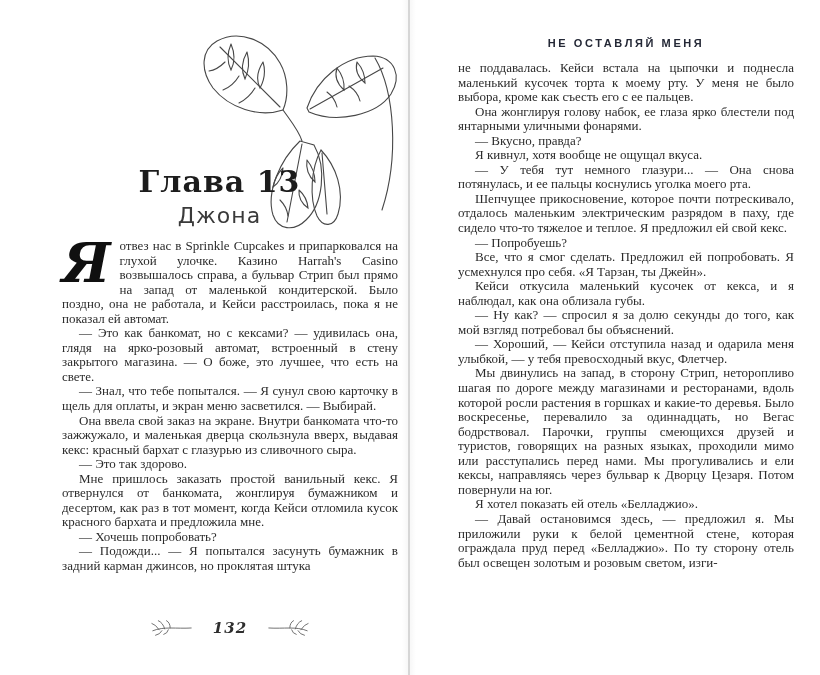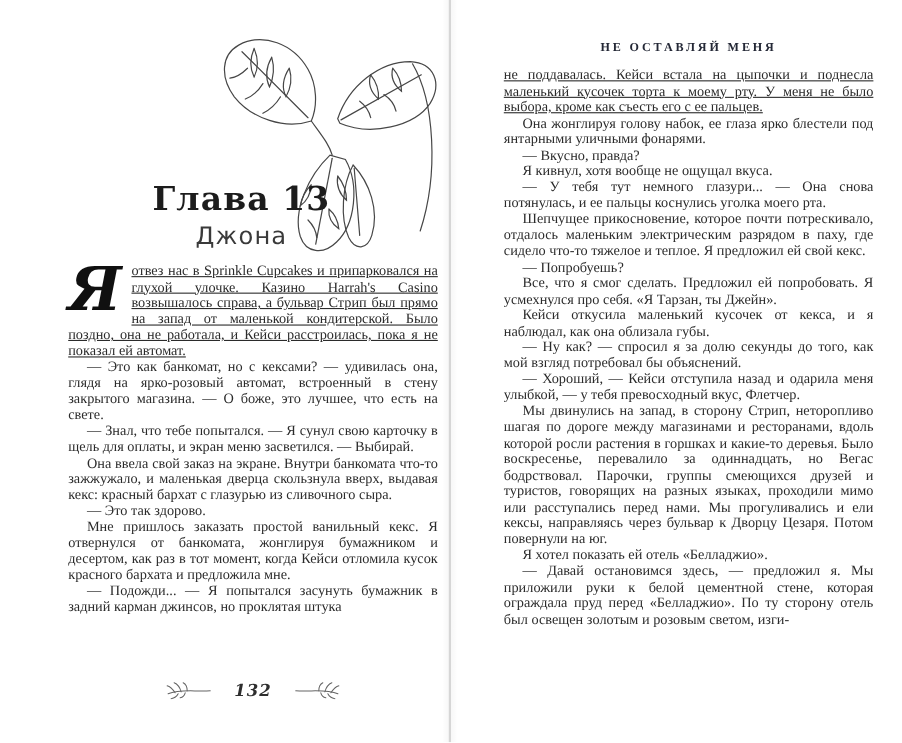--- a/index.html
+++ b/index.html
@@ -41,35 +41,35 @@
   .chapter-subtitle{
     position:absolute;left:70px;top:203px;width:175px;
     text-align:center;
     font-family:"DejaVu Sans","Liberation Sans",sans-serif;
     font-size:22px;letter-spacing:1px;color:#3a3a3a;
   }
 
   .running-header{
     position:absolute;left:0;top:37px;width:100%;
     text-align:center;
-    font-family:Liberation Serif, serif;
+    font-family:Liberation Sans, sans-serif;
     font-size:11px;font-weight:bold;letter-spacing:2.6px;
     color:#242836;
   }
 
   .body-text{
     position:absolute;left:0;width:336px;
     font-size:13px;line-height:14.55px;
     text-align:justify;
   }
   .body-left{top:239px;}
   .body-right{top:61px;}
   .body-text p{margin:0;padding:0;}
   .para{text-indent:17px;}
-  .para.noindent{text-indent:0;text-decoration:underline;}
+  .para.noindent{text-indent:0;}
 
   .dropcap{
     float:left;
     font-family:"DejaVu Serif",serif;
     font-style:italic;font-weight:bold;
     font-size:55px;line-height:42px;
     padding:3px 9px 0 0;
     color:#101010;
   }
 
@@ -130,20 +130,21 @@
     <div class="chapter-title">Глава 13</div>
     <div class="chapter-subtitle">Джона</div>
 
     <div class="body-text body-left" id="left-body">
         <p class="para noindent"><span class="dropcap">Я</span>отвез нас в Sprinkle Cupcakes и припарковался на глухой улочке. Казино Harrah's Casino возвышалось справа, а бульвар Стрип был прямо на запад от маленькой кондитерской. Было поздно, она не работала, и Кейси расстроилась, пока я не показал ей автомат.</p>
         <p class="para">— Это как банкомат, но с кексами? — удивилась она, глядя на ярко-розовый автомат, встроенный в стену закрытого магазина. — О боже, это лучшее, что есть на свете.</p>
         <p class="para">— Знал, что тебе попытался. — Я сунул свою карточку в щель для оплаты, и экран меню засветился. — Выбирай.</p>
         <p class="para">Она ввела свой заказ на экране. Внутри банкомата что-то зажжужало, и маленькая дверца скользнула вверх, выдавая кекс: красный бархат с глазурью из сливочного сыра.</p>
         <p class="para">— Это так здорово.</p>
         <p class="para">Мне пришлось заказать простой ванильный кекс. Я отвернулся от банкомата, жонглируя бумажником и десертом, как раз в тот момент, когда Кейси отломила кусок красного бархата и предложила мне.</p>
+        <p class="para">— Хочешь попробовать?</p>
         <p class="para">— Подожди... — Я попытался засунуть бумажник в задний карман джинсов, но проклятая штука</p>
       </div>
 
     <div class="page-footer">
       <span class="flourish">
         <svg viewBox="0 0 46 16" fill="none" stroke="#4a4a4a" stroke-width="1" stroke-linecap="round">
           <path d="M2,11 C14,6 28,9 44,8"></path>
           <path d="M9,10 Q5,4 1,3"></path>
           <path d="M15,9 Q13,2 8,0"></path>
           <path d="M21,8 Q21,2 17,0"></path>

